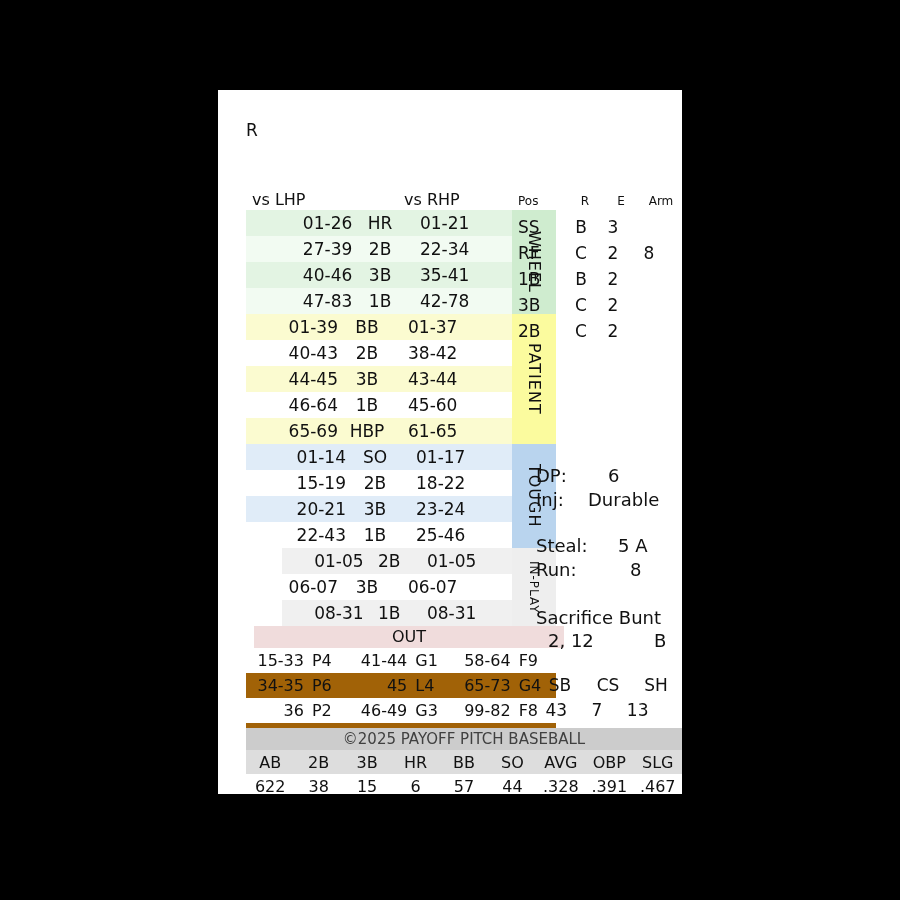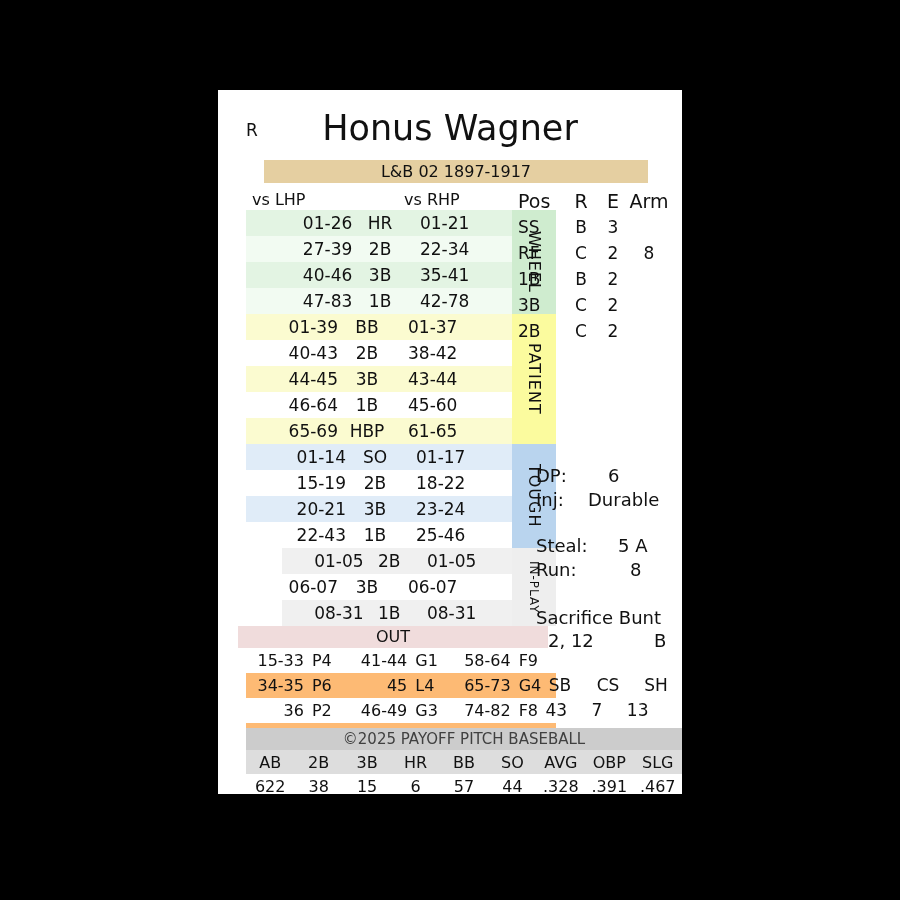--- a/index.html
+++ b/index.html
@@ -104,21 +104,21 @@
   }
   .strip-wheel { top: 120px; height: 104px; background: #cfeccf; }
   .strip-patient { top: 224px; height: 130px; background: #fbfb9e; }
   .strip-tough { top: 354px; height: 104px; background: #b9d4ee; }
   .strip-inplay { top: 458px; height: 78px; background: #eeeeee; }
   .strip-inplay span { font-size: 12px; }
 
   
   .out-bar {
     position: absolute;
-    left: 20px;
+    left: 36px;
     top: 536px;
     width: 310px;
     height: 22px;
     background: #f0dcdc;
     text-align: center;
     font-size: 16px;
     line-height: 22px;
     color: #111;
   }
   .out-table {
@@ -127,38 +127,38 @@
     top: 558px;
     width: 310px;
   }
   .out-row {
     display: flex;
     height: 25px;
     align-items: center;
     font-size: 16px;
     color: #111;
   }
-  .out-row.alt { background: #fdba74; }
+  .out-row.alt { background: #a16207; }
   .out-row .rng { width: 62px; text-align: right; }
   .out-row .pos { width: 40px; text-align: left; padding-left: 8px;}
 
   
   .right { position: absolute; left: 300px; top: 98px; width: 164px; }
   .posrow {
     display: flex;
     font-size: 17px;
     color: #111;
     height: 26px;
     align-items: center;
   }
   .posrow .p { width: 46px; text-align: left; }
   .posrow .r { width: 34px; text-align: center; }
   .posrow .e { width: 30px; text-align: center; }
   .posrow .a { width: 42px; text-align: center; }
-  .poshdr { font-size: 19px; }
+  .poshdr { font-size: 12px; justify-content: space-between; }
 
   .info {
     position: absolute;
     font-size: 18px;
     color: #111;
   }
   .dp { left: 318px; top: 375px; }
   .dpv { left: 390px; top: 375px; }
   .inj { left: 318px; top: 399px; }
   .injv { left: 370px; top: 399px; }
@@ -212,22 +212,20 @@
     align-items: center;
   }
   .stat-hdr div, .stat-val div { width: 54.5px; text-align: center; }
 </style>
 </head>
 <body>
 
 <div id="card">
 
   <div class="hand">R</div>
-  <div class="title">Honus Wagner</div>
-  <div class="subtitle-bar">L&amp;B 02 1897-1917</div>
 
   <div class="chart">
     <div class="hdr">
       <div class="c1">vs LHP</div>
       <div class="c2"></div>
       <div class="c3">vs RHP</div>
     </div>
 
     <div class="rowset sect-wheel">
       <div class="row alt">
@@ -352,21 +350,21 @@
       <div class="rng">45</div>
       <div class="pos">L4</div>
       <div class="rng">65-73</div>
       <div class="pos">G4</div>
     </div>
     <div class="out-row">
       <div class="rng">36</div>
       <div class="pos">P2</div>
       <div class="rng">46-49</div>
       <div class="pos">G3</div>
-      <div class="rng">74-82</div>
+      <div class="rng">99-82</div>
       <div class="pos">F8</div>
     </div>
     <div class="out-row alt">
       <div class="rng">37-38</div>
       <div class="pos">P3</div>
       <div class="rng">50</div>
       <div class="pos">L6</div>
       <div class="rng">83-91</div>
       <div class="pos">G6</div>
     </div>

